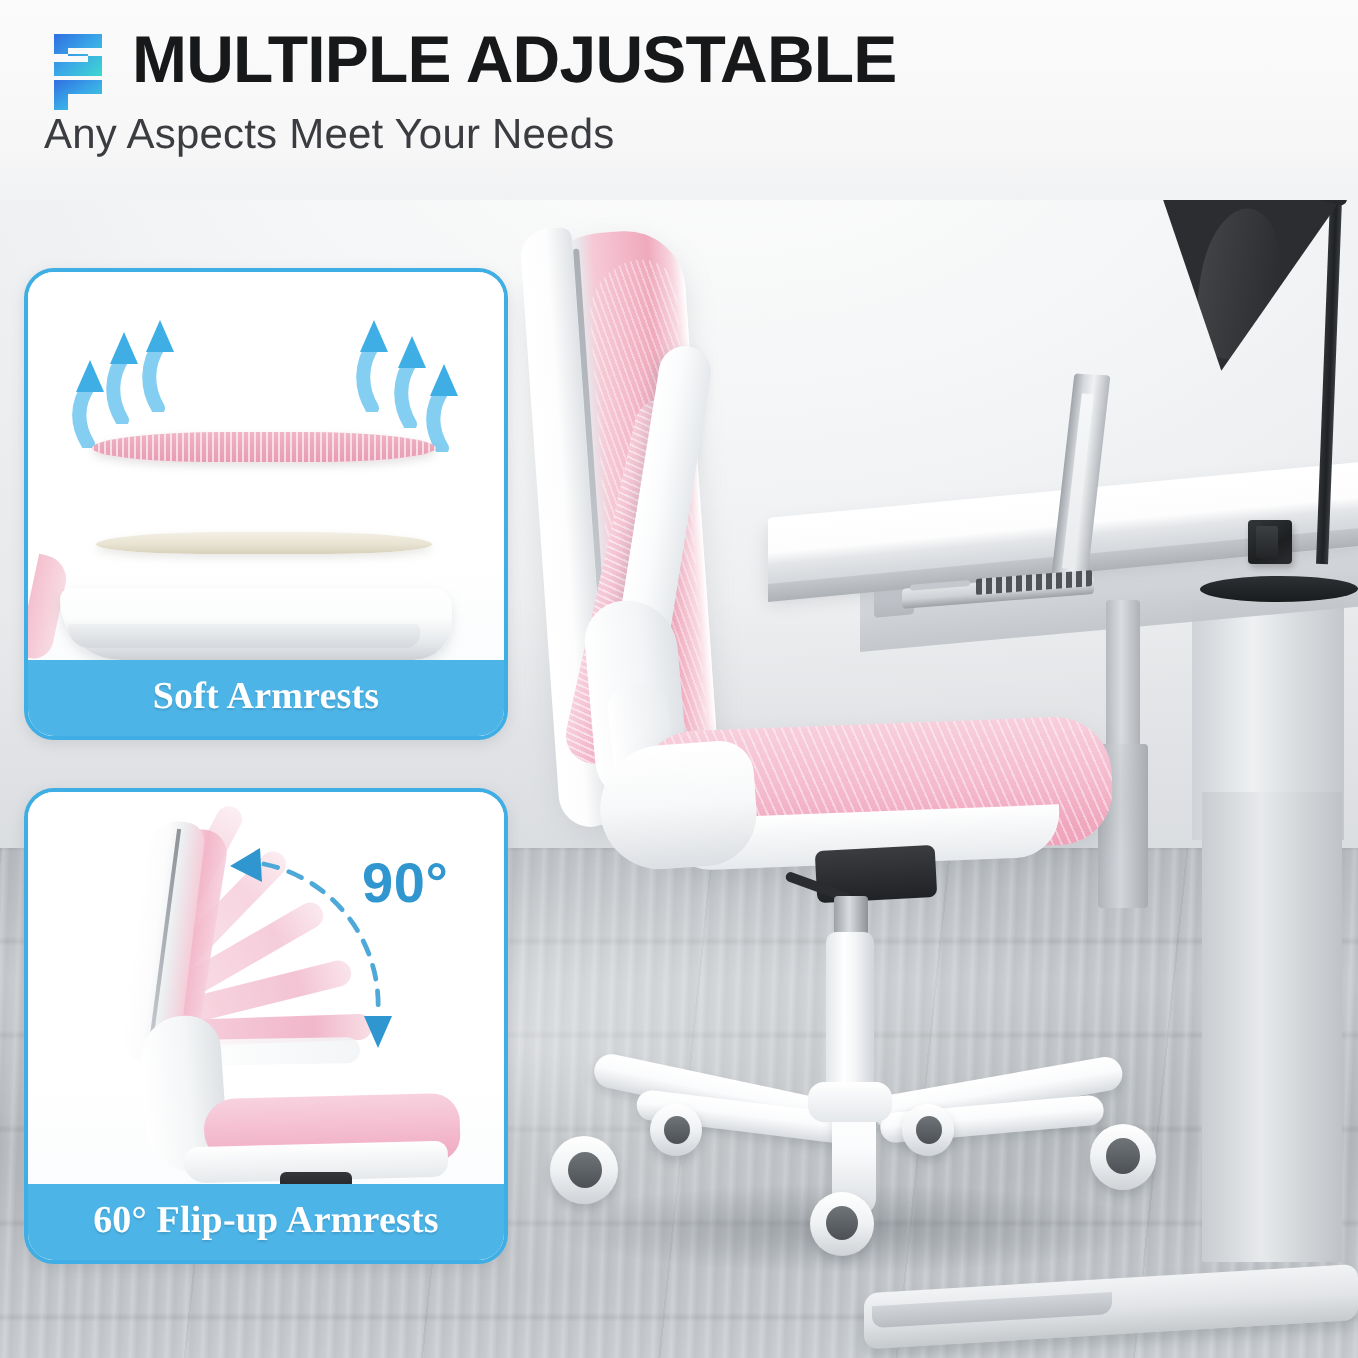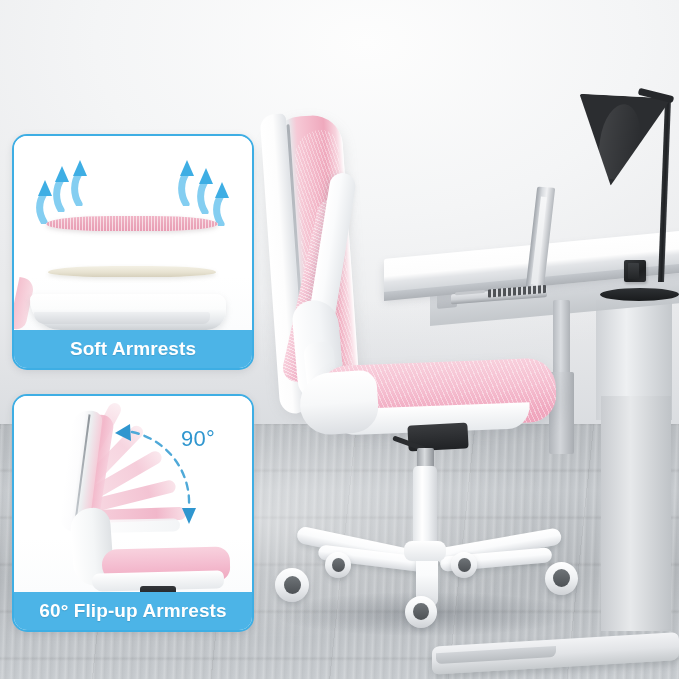--- a/index.html
+++ b/index.html
@@ -441,20 +441,21 @@
     height: 38px;
     background: #4cb4e7;
     color: #ffffff;
     font-size: 19px;
     font-weight: bold;
     letter-spacing: .1px;
     display: flex;
     align-items: center;
     justify-content: center;
     text-shadow: 0 1px 1px rgba(0,0,0,.12);
+    font-family: Liberation Serif, serif;
   }
   .ar { position: absolute; }
   .pad-mesh {
     position: absolute;
     left: 32px; top: 80px; width: 172px; height: 15px;
     background: linear-gradient(to bottom, #f0b5c6 0%, #eba7bb 50%, #e89cb3 100%);
     border-radius: 50% 50% 46% 46% / 70% 70% 60% 60%;
     box-shadow: 0 2px 4px rgba(150,140,145,.25);
   }
   .pad-mesh-tex {
@@ -551,22 +552,22 @@
   }
   .ga-pink {
     background: linear-gradient(to right, #f6cfdb, #f0b3c7 70%, #f8dde5);
   }
   .ga-white {
     background: linear-gradient(to right, #ffffff, #f1f3f5);
   }
   .arc-svg { position: absolute; left: 0; top: 0; }
   .deg-label {
     position: absolute;
-    font-size: 22px;
-    font-weight: normal;
+    font-size: 28px;
+    font-weight: bold;
     color: #2f96cf;
     letter-spacing: .3px;
   }
 
   
   .header {
     position: absolute;
     left: 0; top: 0; width: 679px; height: 100px;
     background: linear-gradient(to bottom, #fbfbfb 0%, #f7f7f8 70%, #f1f2f3 100%);
   }
@@ -659,20 +660,37 @@
     <div class="caster c2"></div>
     <div class="caster-in c2i"></div>
     <div class="caster c3"></div>
     <div class="caster-in c3i"></div>
     <div class="caster c4"></div>
     <div class="caster-in c4i"></div>
     <div class="caster c5"></div>
     <div class="caster-in c5i"></div>
   </div>
 
+  <div class="header">
+    <span class="logo-mark">
+      <svg width="32" height="44" viewBox="0 0 32 44">
+        <defs>
+          <linearGradient id="lg" x1="0" y1="0" x2="1" y2="1">
+            <stop offset="0%" stop-color="#2f6fe0"></stop>
+            <stop offset="50%" stop-color="#3aa7e8"></stop>
+            <stop offset="100%" stop-color="#3fd7d0"></stop>
+          </linearGradient>
+        </defs>
+        <path d="M5 3 L29 3 L29 10 L12 10 L12 14 L29 14 L29 24 L5 24 L5 17 L22 17 L22 13 L5 13 Z" fill="url(#lg)"></path>
+        <path d="M5 26 L29 26 L29 33 L12 33 L12 41 L5 41 Z" fill="url(#lg)"></path>
+      </svg>
+    </span>
+    <div class="title">MULTIPLE ADJUSTABLE</div>
+    <div class="subtitle">Any Aspects Meet Your Needs</div>
+  </div>
 
   <div class="panel" id="panel-1">
     <div class="panel-body">
 
       <span class="ar" style="left:20px; top:40px;">
         <svg width="26" height="48" viewBox="0 0 26 48">
           <path d="M10 46 C4 36, 4 26, 11 16" stroke="#6ec6ee" stroke-width="7" fill="none" stroke-linecap="round" opacity=".85"></path>
           <path d="M4 20 L18 20 L11 4 Z" fill="#3eaee4"></path>
         </svg>
       </span>

